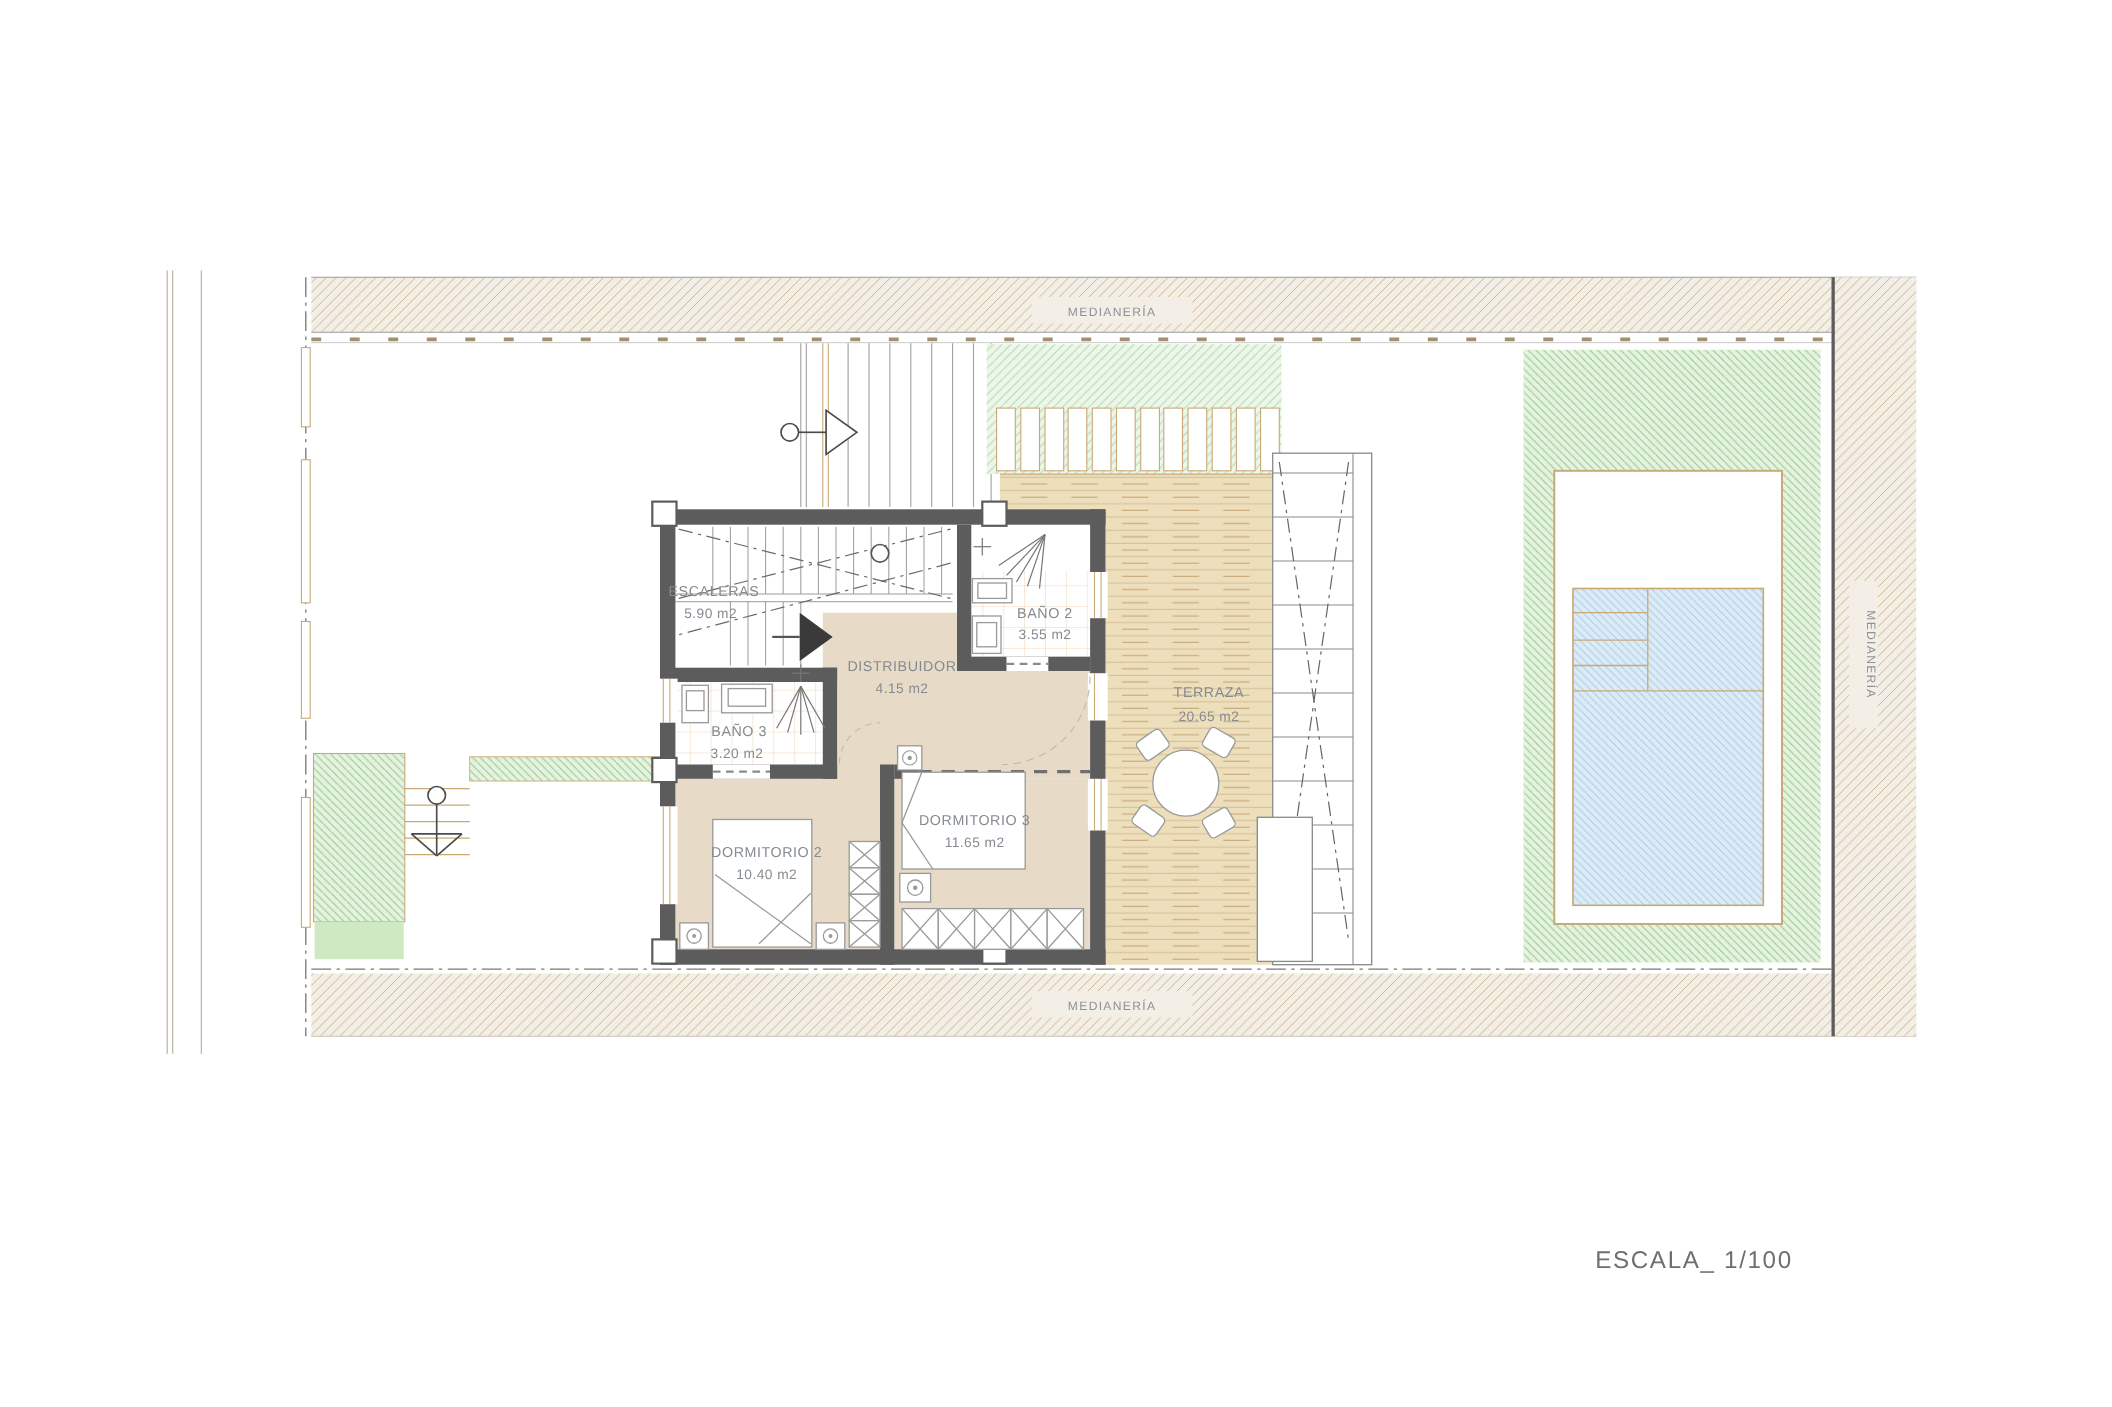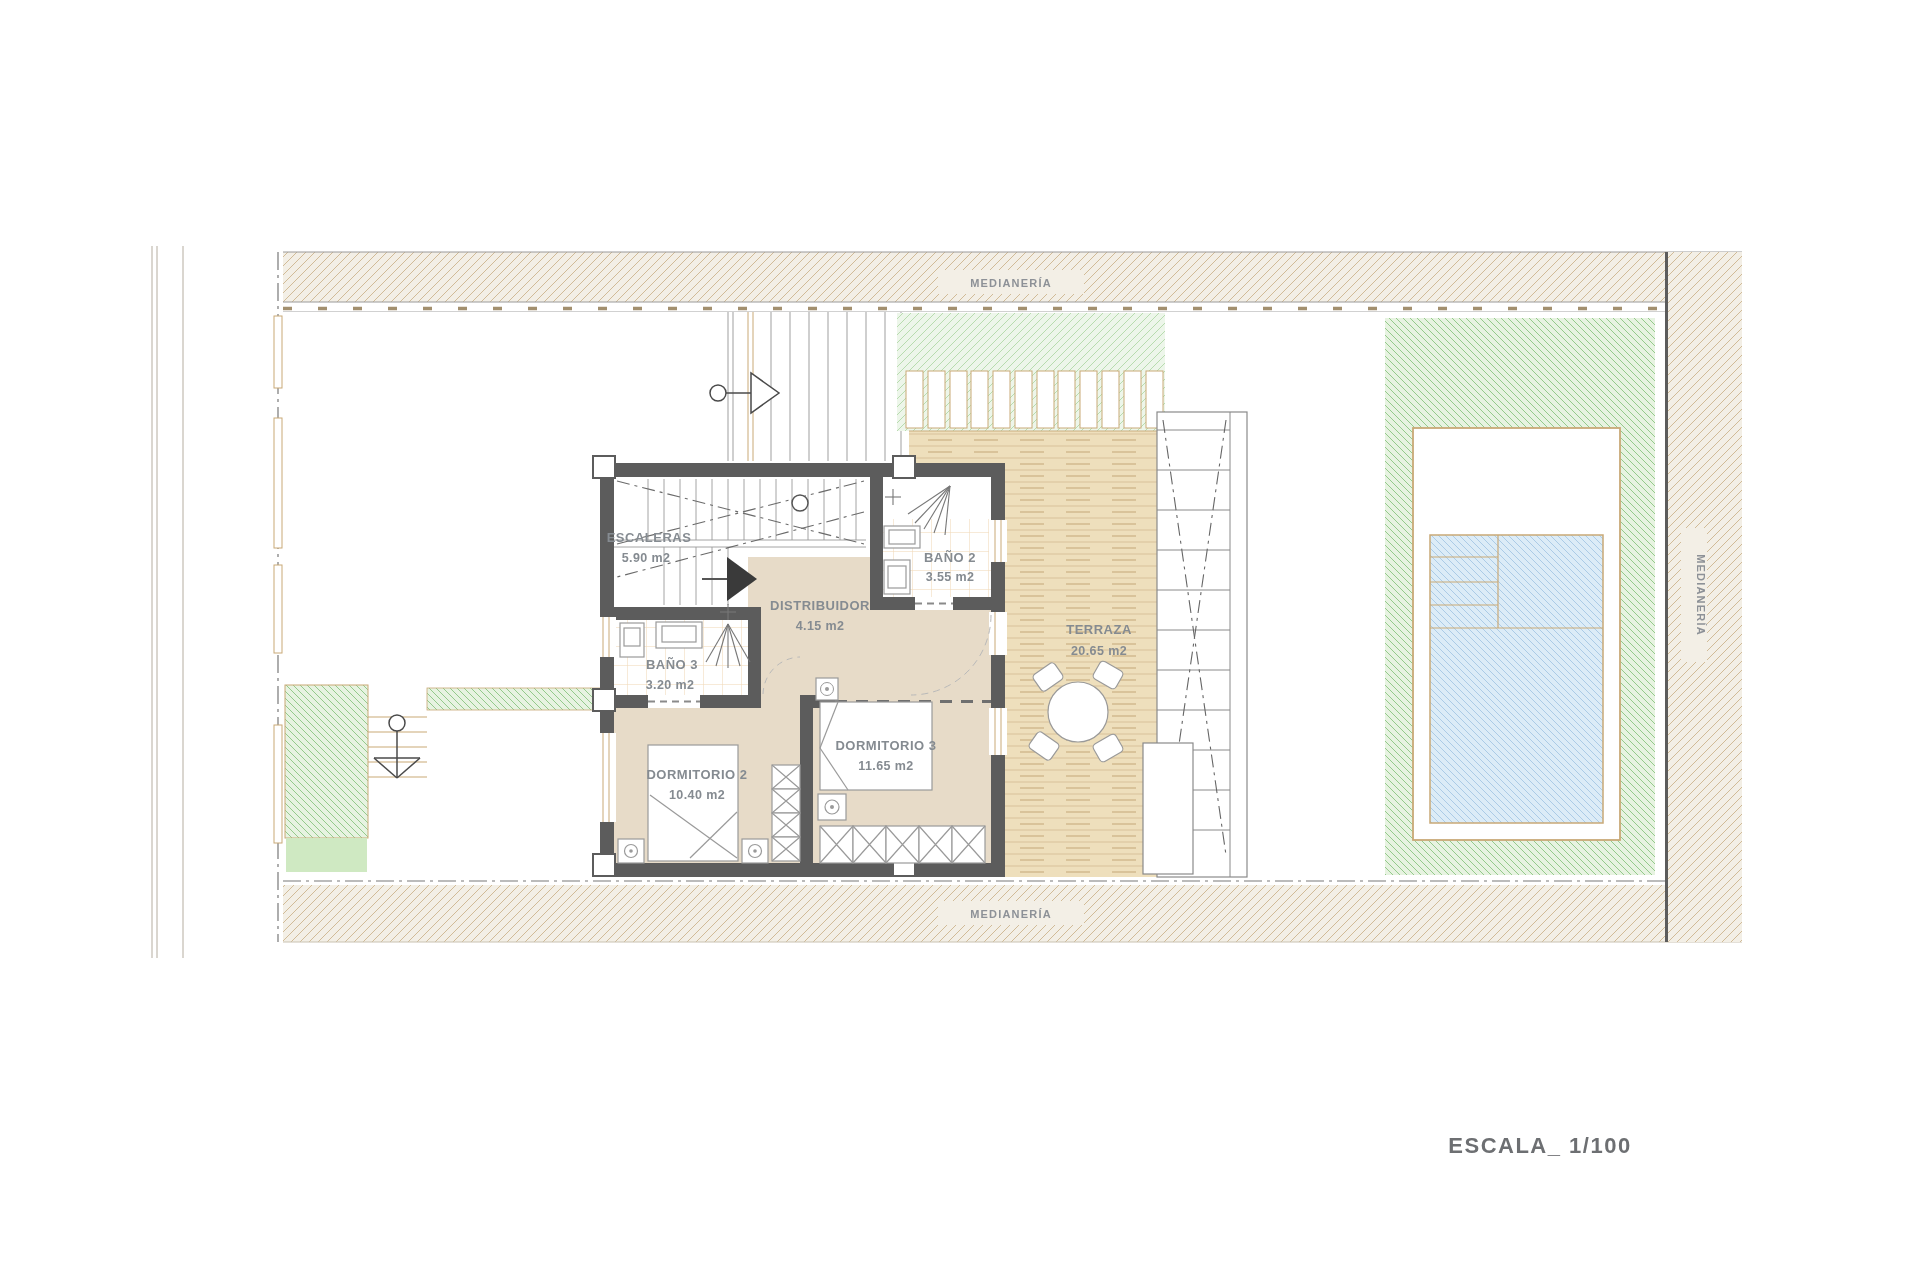--- a/index.html
+++ b/index.html
@@ -1,17 +1,17 @@
 <!DOCTYPE html>
 <html><head>
 <meta charset="utf-8">
 <style>
   html,body{margin:0;padding:0;background:#ffffff;}
   .page{position:relative;width:1920px;height:1279px;background:#fff;overflow:hidden;
-        font-family:"Liberation Sans", sans-serif;font-weight:bold;}
+        font-family:"Liberation Sans", sans-serif;}
   svg{position:absolute;left:0;top:0;}
   text{font-family:"Liberation Sans", sans-serif;}
   .room-name{font-size:13px;letter-spacing:.5px;fill:#858b91;}
   .room-area{font-size:12.5px;letter-spacing:.4px;fill:#858b91;}
   .medianeria{font-size:11px;letter-spacing:1.2px;fill:#8d9197;}
   .escala{font-size:22px;letter-spacing:1.5px;fill:#6d6f72;}
 </style>
 </head>
 <body>
 

